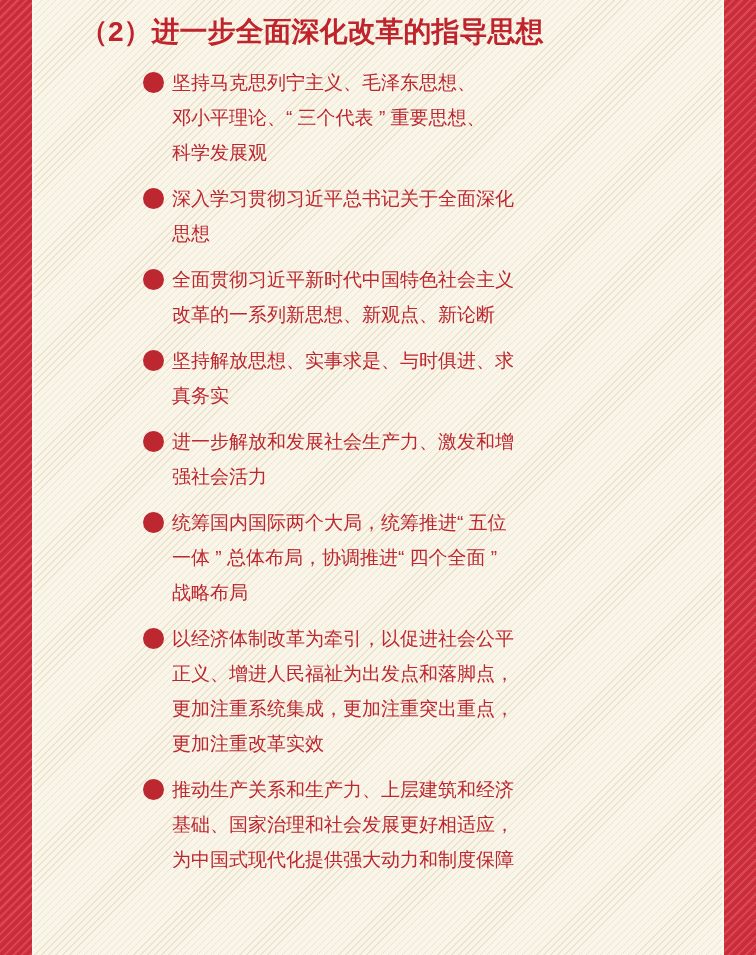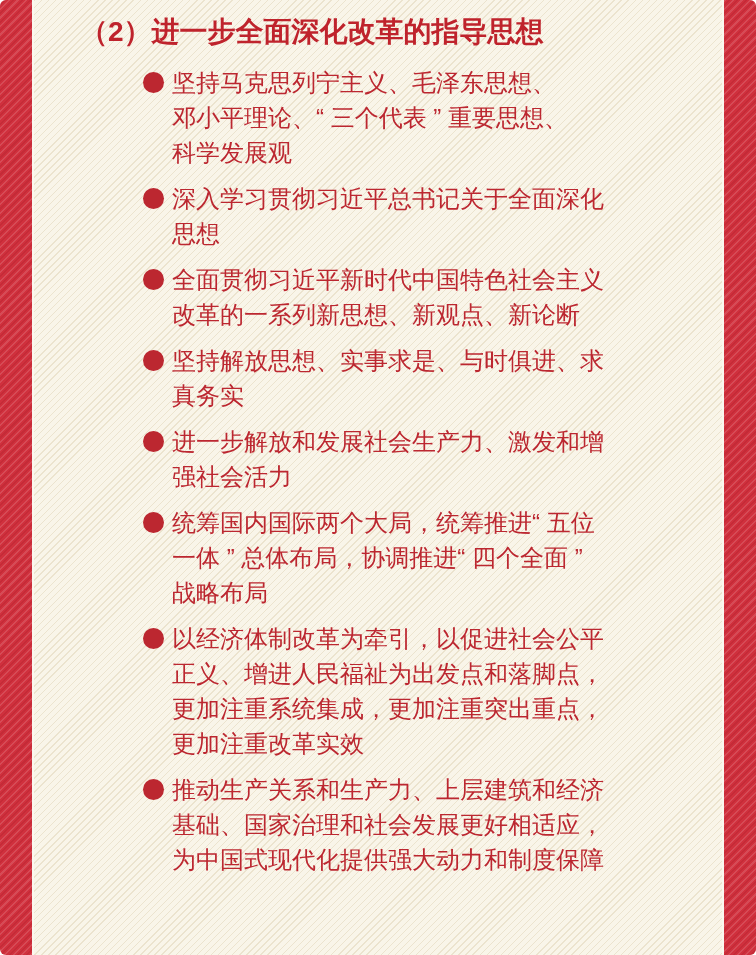--- a/index.html
+++ b/index.html
@@ -15,21 +15,20 @@
   body{
     width:756px;height:955px;
     font-family:"Liberation Sans","DejaVu Sans",sans-serif;
   }
   .page{
     position:relative;
     width:756px;height:955px;
     display:flex;
     overflow:hidden;
     background-color:var(--bg-cream);
-    border-radius:6px;
   }
   .side-bar{
     flex:0 0 34px;
     width:34px;height:100%;
     background-color:var(--border-red);
     background-image:
       repeating-linear-gradient(135deg,
         rgba(255,255,255,0.13) 0px, rgba(255,255,255,0.13) 1.5px,
         transparent 1.5px, transparent 3px,
         rgba(140,15,25,0.16) 3px, rgba(140,15,25,0.16) 4.5px,
@@ -58,21 +57,21 @@
   .bullet-list{
     list-style:none;
     margin:0 0 0 109px;
     padding:0;
     width:585px;
   }
   .bullet-list li{
     position:relative;
     padding-left:29px;
     margin:0 0 11px 0;
-    font-size:24px;
+    font-size:19px;
     line-height:35px;
     color:var(--text-red);
   }
   .bullet{
     position:absolute;
     left:0;top:7px;
     width:21px;height:21px;
     border-radius:50%;
     background:var(--text-red);
   }

